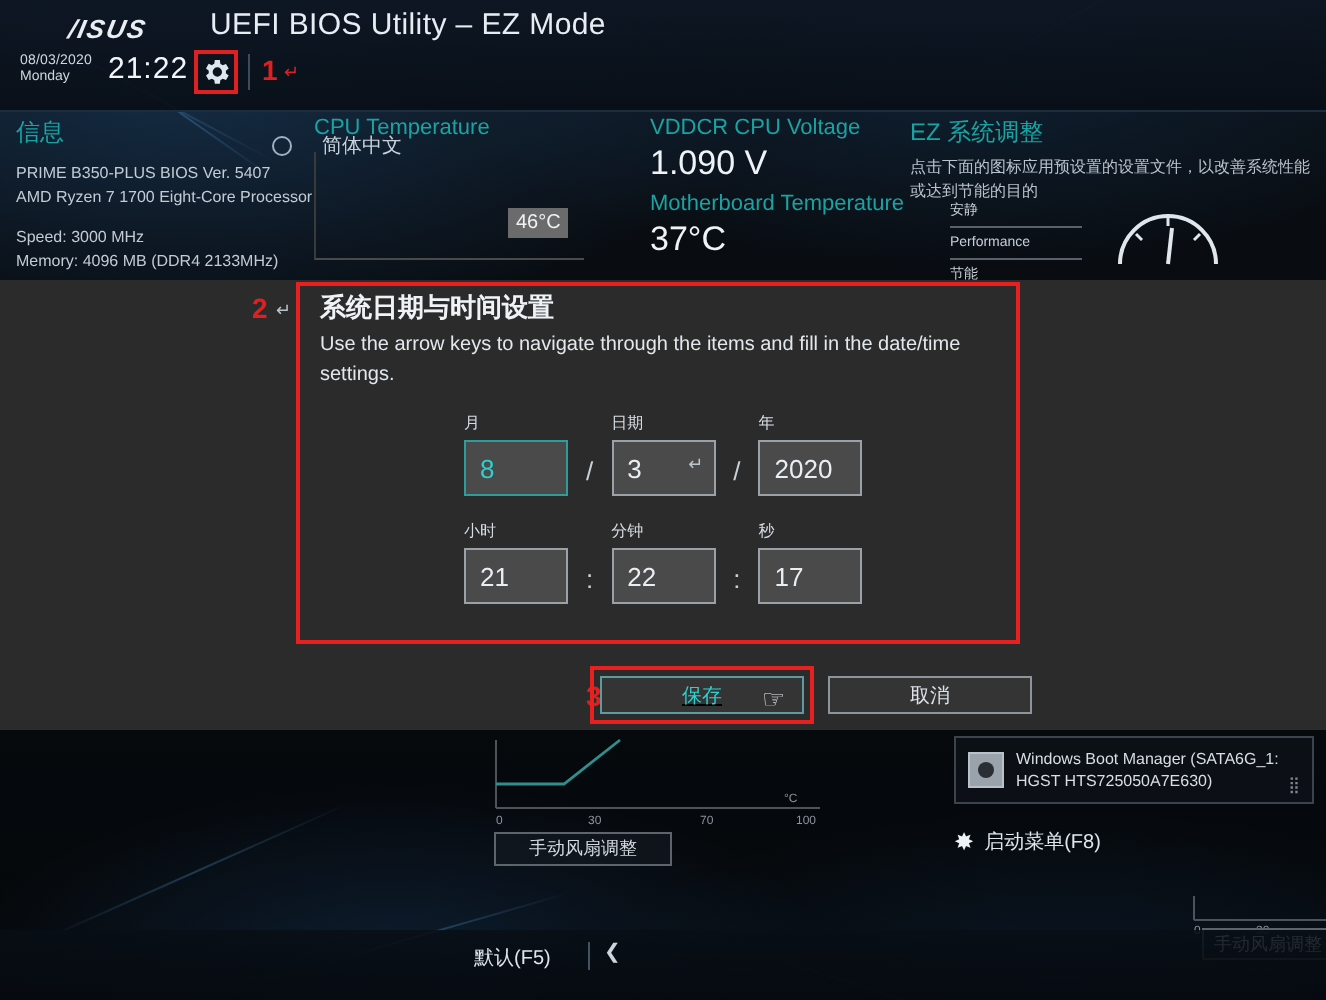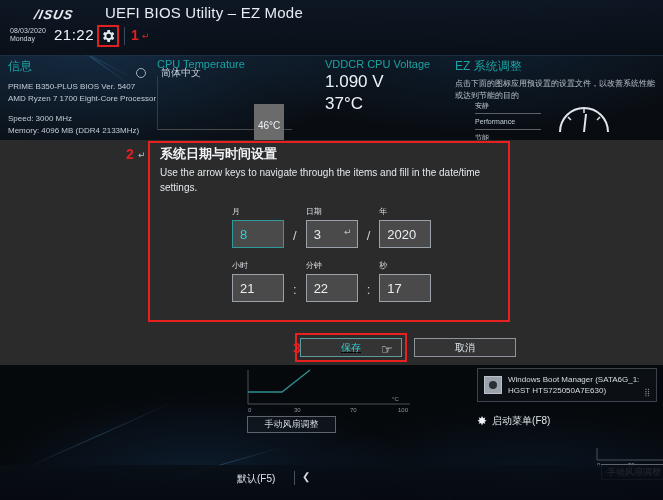--- a/index.html
+++ b/index.html
@@ -86,21 +86,21 @@
   .info-gap { height:8px; }
 
   .cpu-temp-panel { position:absolute; left:157px; top:58px; width:160px; }
   .temp-graph {
     position:absolute; left:0; top:18px; width:135px; height:54px;
     border-left:1px solid #3a3a3a; border-bottom:1px solid #4a4a4a;
   }
   .temp-badge {
     position:absolute; left:97px; top:46px;
     background:#6b6b6b; color:#eef2f5; font-size:10px;
-    padding:16px 4px;
+    padding:2px 4px;
   }
 
   .volt-panel { position:absolute; left:325px; top:58px; width:140px; }
   .big-val { color:#eef3f7; font-size:17px; line-height:22px; }
   .volt-panel .panel-title { margin-bottom:1px; }
 
   .ez-panel { position:absolute; left:455px; top:58px; width:200px; }
   .ez-desc { color:#b9c3cc; font-size:8px; line-height:12px; margin-top:3px; }
   .ez-opts { position:absolute; left:20px; top:40px; width:66px; }
   .ez-opt { color:#c6cfd7; font-size:7px; line-height:11px; padding:2px 0; }
@@ -281,20 +281,21 @@
 
   <div class="cpu-temp-panel">
     <div class="panel-title">CPU Temperature</div>
     <div class="temp-graph"></div>
     <div class="temp-badge">46°C</div>
   </div>
 
   <div class="volt-panel">
     <div class="panel-title">VDDCR CPU Voltage</div>
     <div class="big-val">1.090 V</div>
+    <div class="panel-title" style="margin-top:3px;">Motherboard Temperature</div>
     <div class="big-val">37°C</div>
   </div>
 
   <div class="ez-panel">
     <div class="panel-title cn">EZ 系统调整</div>
     <div class="ez-desc">点击下面的图标应用预设置的设置文件，以改善系统性能或达到节能的目的</div>
     <div class="ez-opts">
       <div class="ez-opt">安静</div>
       <div class="ez-opt">Performance</div>
       <div class="ez-opt">节能</div>

